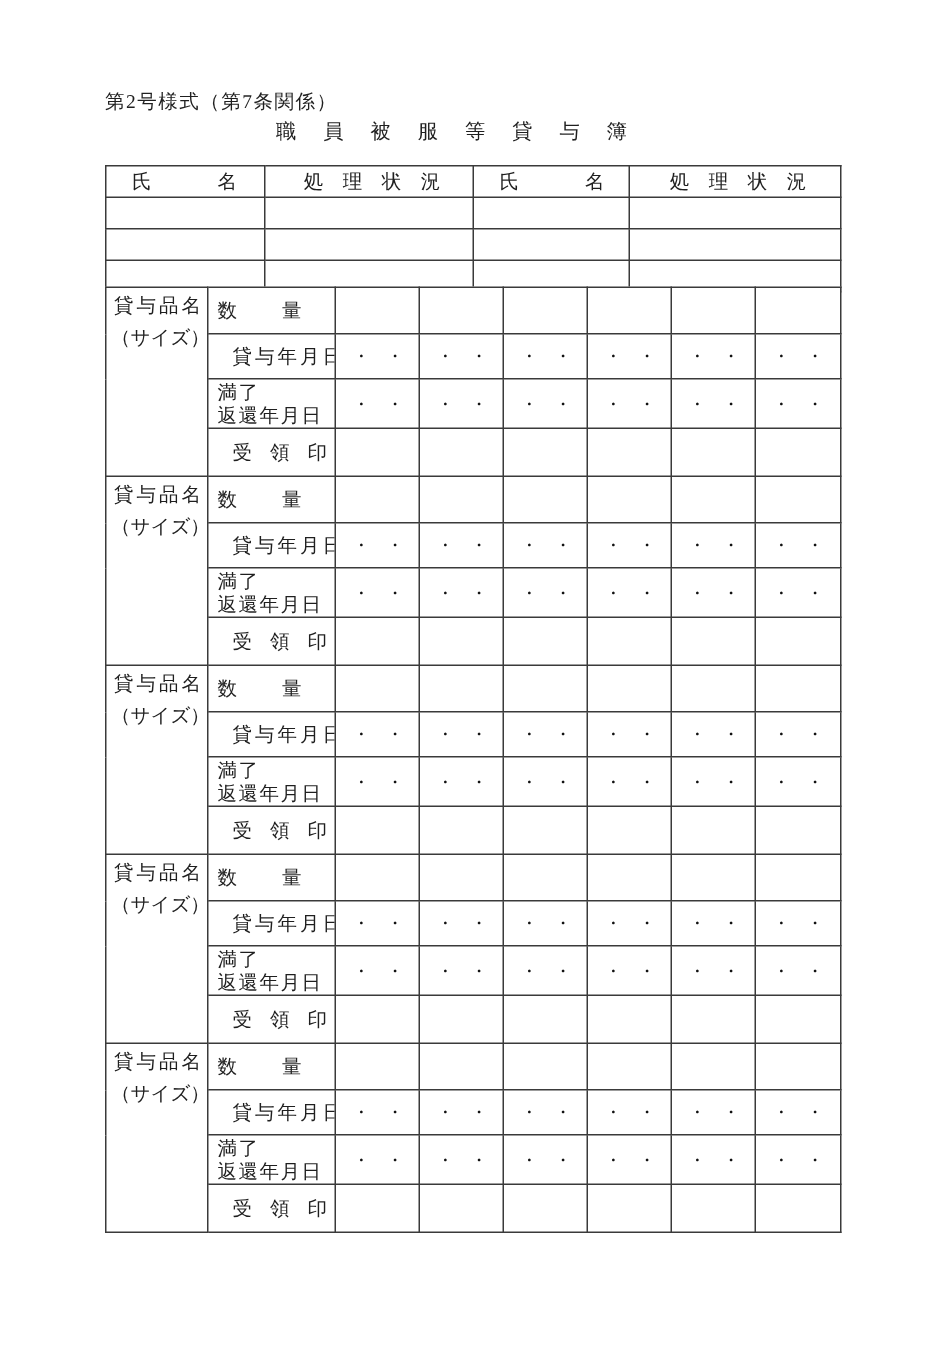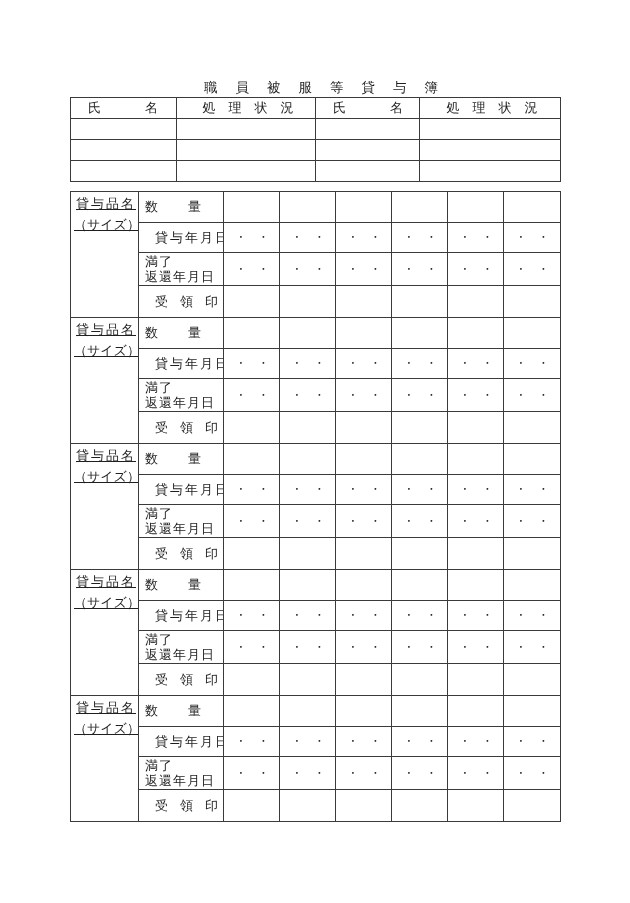--- a/index.html
+++ b/index.html
@@ -16,21 +16,21 @@
     position: absolute;
     left: 70px;
     top: 60px;
     font-size: 13px;
     letter-spacing: 1px;
     line-height: 16px;
     white-space: nowrap;
   }
   .doc-title {
     position: absolute;
-    left: 76px;
+    left: 56px;
     top: 79px;
     width: 490px;
     box-sizing: border-box;
     padding-left: 18px;      
     text-align: center;
     font-size: 13.5px;
     letter-spacing: 18px;
     line-height: 17px;
     white-space: nowrap;
   }
@@ -45,52 +45,53 @@
     border: 1px solid #3a3a3a;
     padding: 0;
     margin: 0;
     font-weight: normal;
     font-size: 13px;
     vertical-align: middle;
     text-align: left;
     overflow: hidden;
     white-space: nowrap;
   }
-  .roster { top: 97px; width: 490px; }
+  .roster { top: 110px; width: 490px; }
   .roster tr { height: 21px; }
   .loan   { top: 191px; width: 490px; }
   tr.r-qty  { height: 31px; }
   tr.r-loan { height: 30px; }
   tr.r-exp  { height: 33px; }
   tr.r-rcpt { height: 32px; }
   
   .lbl-shimei { padding-left: 17px; letter-spacing: 44px; }
   .lbl-shori  { padding-left: 17px; letter-spacing: 13px; text-align: center; }
   .lbl-suryo  { padding-left: 6px;  letter-spacing: 30px; }
   .lbl-taiyo  { padding-left: 16px;  letter-spacing: 2px;  }
   .lbl-juryo  { padding-left: 16px;  letter-spacing: 12px; }
   .lbl-manryo { padding-left: 6px; margin-left: 39px; }
   .lbl-manryo div { line-height: 15px; letter-spacing: 1px; white-space: nowrap; }
-  .item-cell { vertical-align: top; padding: 1px 0 0 3px; text-decoration: underline; }
+  .item-cell { vertical-align: top; padding: 1px 0 0 3px; }
   .item-cell div { line-height: 21px; white-space: nowrap; }
   .item-l1 { letter-spacing: 2px; padding-left: 2px; }
   .item-l2 { letter-spacing: 0; }
   .dots {
     text-align: center;
     font-size: 11.5px;
     letter-spacing: 11px;
     padding-left: 11px;      
     color: #111111;
   }
 </style>
 </head>
 <body>
 
 <div class="page">
 
+  <div class="form-number">第2号様式（第7条関係）</div>
 
   <div class="doc-title">職員被服等貸与簿</div>
 
   <table class="roster">
     <colgroup>
       <col style="width:106px">
       <col style="width:139px">
       <col style="width:104px">
       <col style="width:141px">
     </colgroup>

